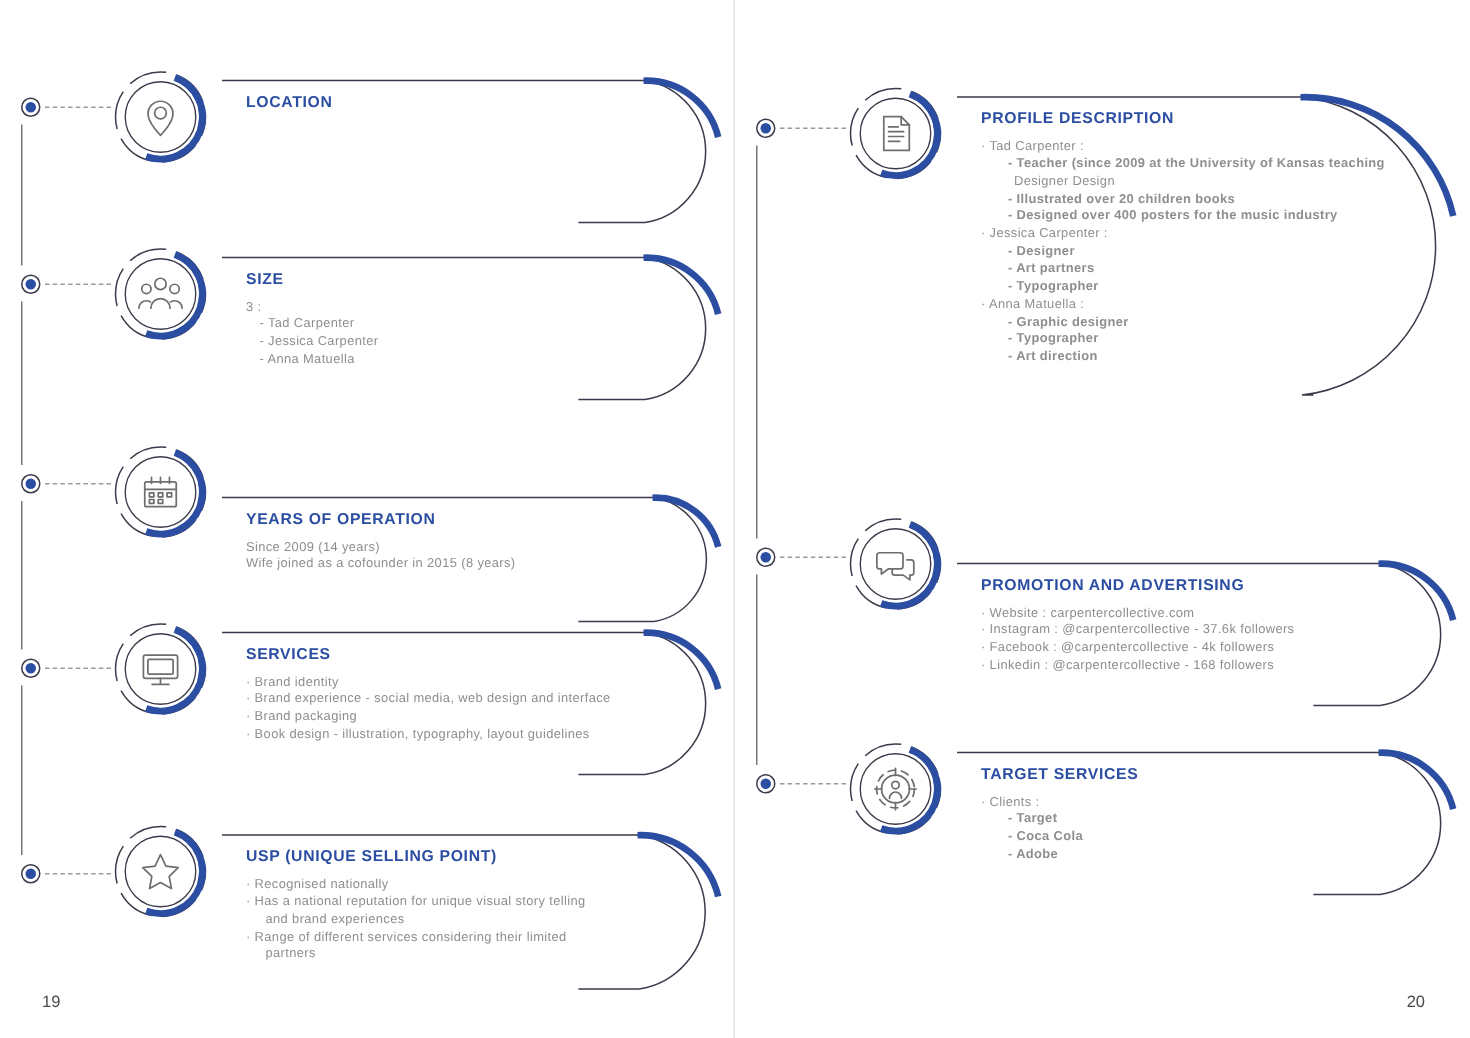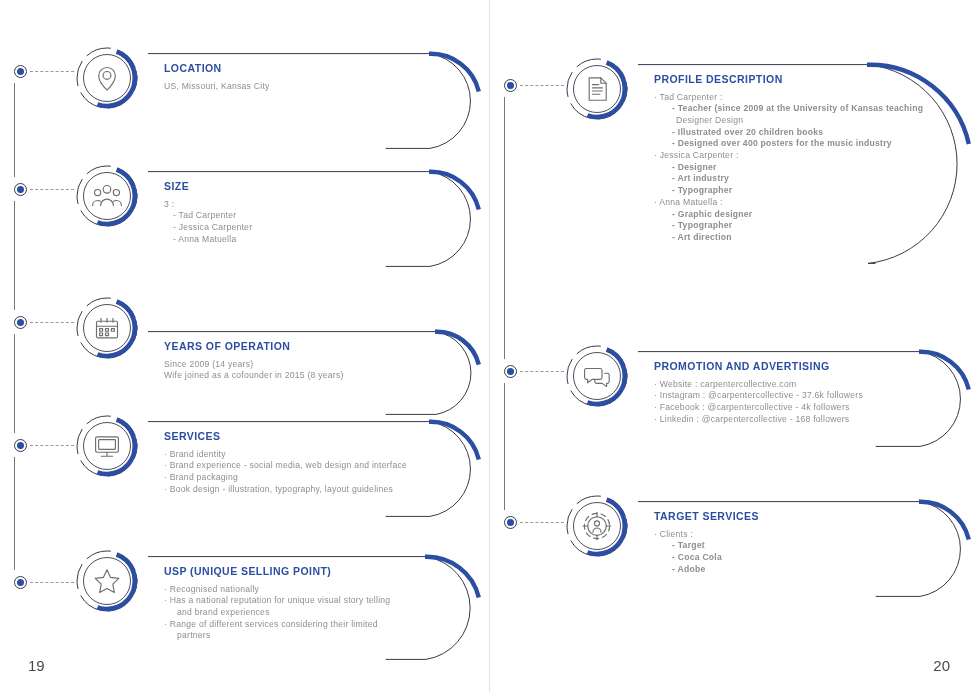--- a/index.html
+++ b/index.html
@@ -56,21 +56,21 @@
     color:#8e8e8e;font-size:8.6px;line-height:11.7px;
     letter-spacing:.25px;white-space:pre;
   }
   .body-line.b1{padding-left:0;}
   .body-line.b2{padding-left:9px;}
   .body-line.b3{padding-left:18px;font-weight:bold;}
   .body-line.cont2{padding-left:13px;}
   .body-line.cont3{padding-left:22px;}
 
   .pagenum{
-    position:absolute;color:#4a4a4a;font-size:15px;
+    position:absolute;color:#4a4a4a;font-size:11px;
     font-family:"Liberation Sans",sans-serif;
   }
   .pagenum.l{left:28px;bottom:18px;}
   .pagenum.r{right:30px;bottom:18px;}
 </style>
 </head>
 <body>
 
 <div class="spread">
 
@@ -107,21 +107,20 @@
               </g>
   </svg>
           </div>
           <div class="card" style="width: 330px; height: 96px;">
   <svg width="336" height="102" viewBox="0 0 336 102">
     <path d="M 0 0.6 L 282 0.6 A 48 48 0 0 1 282 95.4 L 237.6 95.4" fill="none" stroke="#3a3a4a" stroke-width="1"></path>
     <path d="M 281 0.8 A 49.2 49.2 0 0 1 330.8 38.400000000000006" fill="none" stroke="#2b4ea2" stroke-width="4.4" stroke-linecap="butt"></path>
   </svg>
             <div class="card-text" style="top: 10px;">
               <div class="title">LOCATION</div>
-              <div class="body-line b1">US, Missouri, Kansas City</div>
             </div>
           </div>
         </div>
         <div class="block" style="left: 76px; top: 165px;">
           <div class="badge">
   <svg viewBox="0 0 62 62">
     <circle cx="31" cy="31" r="30" fill="none" stroke="#3a3a4a" stroke-width="1" stroke-dasharray="26 7 26 7" stroke-dashoffset="13"></circle>
     <path d="M 31 3 A 28 28 0 0 0 31 59" fill="none" stroke="#2b4ea2" stroke-width="4.6" stroke-linecap="butt" transform="rotate(200 31 31)"></path>
     <path d="M 31 3 A 28 28 0 0 1 44.5 6.6" fill="none" stroke="#2b4ea2" stroke-width="4.6" transform="rotate(76 31 31)"></path>
     <circle cx="31" cy="31" r="23.5" fill="none" stroke="#3a3a4a" stroke-width="0.9"></circle>
@@ -273,21 +272,21 @@
   </svg>
             <div class="card-text" style="top: 10px;">
               <div class="title">PROFILE DESCRIPTION</div>
               <div class="body-line b1">· Tad Carpenter :</div>
               <div class="body-line b3">- Teacher (since 2009 at the University of Kansas teaching</div>
               <div class="body-line cont3">Designer Design</div>
               <div class="body-line b3">- Illustrated over 20 children books</div>
               <div class="body-line b3">- Designed over 400 posters for the music industry</div>
               <div class="body-line b1">· Jessica Carpenter :</div>
               <div class="body-line b3">- Designer</div>
-              <div class="body-line b3">- Art industry</div>
+              <div class="body-line b3">- Art partners</div>
               <div class="body-line b3">- Typographer</div>
               <div class="body-line b1">· Anna Matuella :</div>
               <div class="body-line b3">- Graphic designer</div>
               <div class="body-line b3">- Typographer</div>
               <div class="body-line b3">- Art direction</div>
             </div>
           </div>
         </div>
         <div class="block" style="left: 76px; top: 345px;">
           <div class="badge">
@@ -295,21 +294,21 @@
     <circle cx="31" cy="31" r="30" fill="none" stroke="#3a3a4a" stroke-width="1" stroke-dasharray="26 7 26 7" stroke-dashoffset="13"></circle>
     <path d="M 31 3 A 28 28 0 0 0 31 59" fill="none" stroke="#2b4ea2" stroke-width="4.6" stroke-linecap="butt" transform="rotate(200 31 31)"></path>
     <path d="M 31 3 A 28 28 0 0 1 44.5 6.6" fill="none" stroke="#2b4ea2" stroke-width="4.6" transform="rotate(76 31 31)"></path>
     <circle cx="31" cy="31" r="23.5" fill="none" stroke="#3a3a4a" stroke-width="0.9"></circle>
     <g stroke="#6e6e6e" stroke-width="1.15" fill="none" stroke-linecap="round" stroke-linejoin="round">
                 <path d="M20.4 23.5h13.8c1 0 1.8.8 1.8 1.8v7.2c0 1-.8 1.8-1.8 1.8h-8l-4.6 3.4v-3.4h-1.2c-1 0-1.8-.8-1.8-1.8v-7.2c0-1 .8-1.8 1.8-1.8z"></path>
               <path d="M38.6 28.2h2.8c1 0 1.8.8 1.8 1.8v6.6c0 1-.8 1.8-1.8 1.8h-.8v3.2l-4.4-3.2h-5.6c-1 0-1.8-.8-1.8-1.8v-2.1"></path>
               </g>
   </svg>
           </div>
-          <div class="card" style="width: 330px; height: 96px;">
+          <div class="card" style="width: 330px; height: 96px; margin-top: 24px;">
   <svg width="336" height="102" viewBox="0 0 336 102">
     <path d="M 0 0.6 L 282 0.6 A 48 48 0 0 1 282 95.4 L 237.6 95.4" fill="none" stroke="#3a3a4a" stroke-width="1"></path>
     <path d="M 281 0.8 A 49.2 49.2 0 0 1 330.8 38.400000000000006" fill="none" stroke="#2b4ea2" stroke-width="4.4" stroke-linecap="butt"></path>
   </svg>
             <div class="card-text" style="top: 10px;">
               <div class="title">PROMOTION AND ADVERTISING</div>
               <div class="body-line b1">· Website : carpentercollective.com</div>
               <div class="body-line b1">· Instagram : @carpentercollective - 37.6k followers</div>
               <div class="body-line b1">· Facebook : @carpentercollective - 4k followers</div>
               <div class="body-line b1">· Linkedin : @carpentercollective - 168 followers</div>

